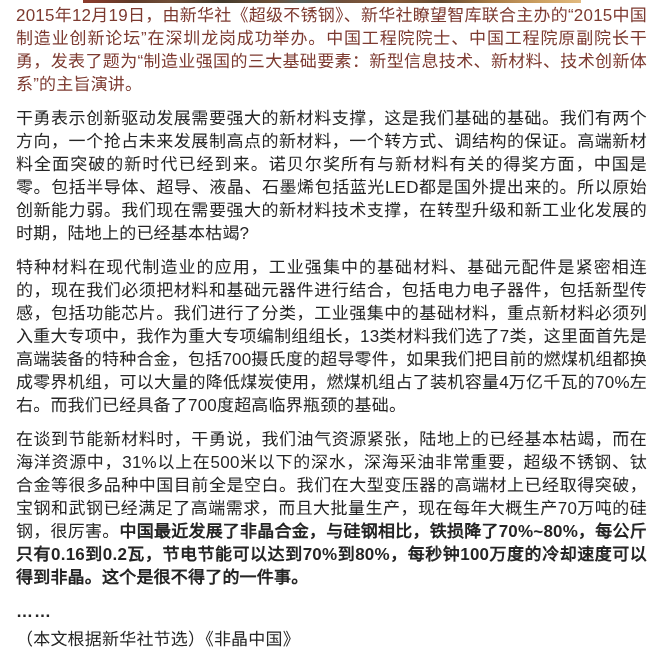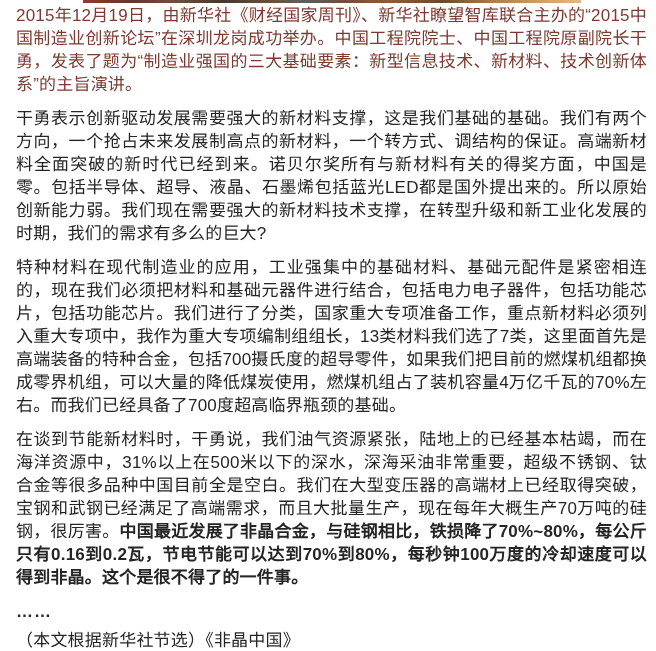--- a/index.html
+++ b/index.html
@@ -43,36 +43,37 @@
   }
   .bold {
     font-weight: bold;
   }
   .p.ellipsis {
     margin-bottom: 6px;
     letter-spacing: 1px;
   }
   .p.source {
     margin-bottom: 12px;
+    font-family: Liberation Mono, monospace;
   }
 </style>
 </head>
 <body>
 
 <div class="page">
 
   <div class="photo-strip" style="background:linear-gradient(90deg,#8e3b2c 0%,#5f3a28 10%,#71503a 18%,#433a2c 28%,#6d5038 38%,#59605c 44%,#6e4f3a 52%,#8a5c3b 62%,#654a31 72%,#a97c48 82%,#cda162 92%,#e2ba80 100%)"></div>
 
   <div class="article">
 
-    <p class="p red">2015年12月19日，由新华社《财经国家周刊》、新华社瞭望智库联合主办的“2015中国制造业创新论坛”在深圳龙岗成功举办。中国工程院院士、中国工程院原副院长干勇，发表了题为“制造业强国的三大基础要素：新型信息技术、新材料、技术创新体系”的主旨演讲。</p>
+    <p class="p red">2015年12月19日，由新华社《超级不锈钢》、新华社瞭望智库联合主办的“2015中国制造业创新论坛”在深圳龙岗成功举办。中国工程院院士、中国工程院原副院长干勇，发表了题为“制造业强国的三大基础要素：新型信息技术、新材料、技术创新体系”的主旨演讲。</p>
 
-    <p class="p">干勇表示创新驱动发展需要强大的新材料支撑，这是我们基础的基础。我们有两个方向，一个抢占未来发展制高点的新材料，一个转方式、调结构的保证。高端新材料全面突破的新时代已经到来。诺贝尔奖所有与新材料有关的得奖方面，中国是零。包括半导体、超导、液晶、石墨烯包括蓝光LED都是国外提出来的。所以原始创新能力弱。我们现在需要强大的新材料技术支撑，在转型升级和新工业化发展的时期，我们的需求有多么的巨大?</p>
+    <p class="p">干勇表示创新驱动发展需要强大的新材料支撑，这是我们基础的基础。我们有两个方向，一个抢占未来发展制高点的新材料，一个转方式、调结构的保证。高端新材料全面突破的新时代已经到来。诺贝尔奖所有与新材料有关的得奖方面，中国是零。包括半导体、超导、液晶、石墨烯包括蓝光LED都是国外提出来的。所以原始创新能力弱。我们现在需要强大的新材料技术支撑，在转型升级和新工业化发展的时期，陆地上的已经基本枯竭?</p>
 
-    <p class="p">特种材料在现代制造业的应用，工业强集中的基础材料、基础元配件是紧密相连的，现在我们必须把材料和基础元器件进行结合，包括电力电子器件，包括功能芯片，包括功能芯片。我们进行了分类，国家重大专项准备工作，重点新材料必须列入重大专项中，我作为重大专项编制组组长，13类材料我们选了7类，这里面首先是高端装备的特种合金，包括700摄氏度的超导零件，如果我们把目前的燃煤机组都换成零界机组，可以大量的降低煤炭使用，燃煤机组占了装机容量4万亿千瓦的70%左右。而我们已经具备了700度超高临界瓶颈的基础。</p>
+    <p class="p">特种材料在现代制造业的应用，工业强集中的基础材料、基础元配件是紧密相连的，现在我们必须把材料和基础元器件进行结合，包括电力电子器件，包括新型传感，包括功能芯片。我们进行了分类，工业强集中的基础材料，重点新材料必须列入重大专项中，我作为重大专项编制组组长，13类材料我们选了7类，这里面首先是高端装备的特种合金，包括700摄氏度的超导零件，如果我们把目前的燃煤机组都换成零界机组，可以大量的降低煤炭使用，燃煤机组占了装机容量4万亿千瓦的70%左右。而我们已经具备了700度超高临界瓶颈的基础。</p>
 
     <p class="p"><span>在谈到节能新材料时，干勇说，我们油气资源紧张，陆地上的已经基本枯竭，而在海洋资源中，31%以上在500米以下的深水，深海采油非常重要，超级不锈钢、钛合金等很多品种中国目前全是空白。我们在大型变压器的高端材上已经取得突破，宝钢和武钢已经满足了高端需求，而且大批量生产，现在每年大概生产70万吨的硅钢，很厉害。</span><span class="bold">中国最近发展了非晶合金，与硅钢相比，铁损降了70%~80%，每公斤只有0.16到0.2瓦，节电节能可以达到70%到80%，每秒钟100万度的冷却速度可以得到非晶。这个是很不得了的一件事。</span></p>
 
     <p class="p ellipsis bold">……</p>
 
     <p class="p source">（本文根据新华社节选）《非晶中国》</p>
 
   </div>
 </div>
 

